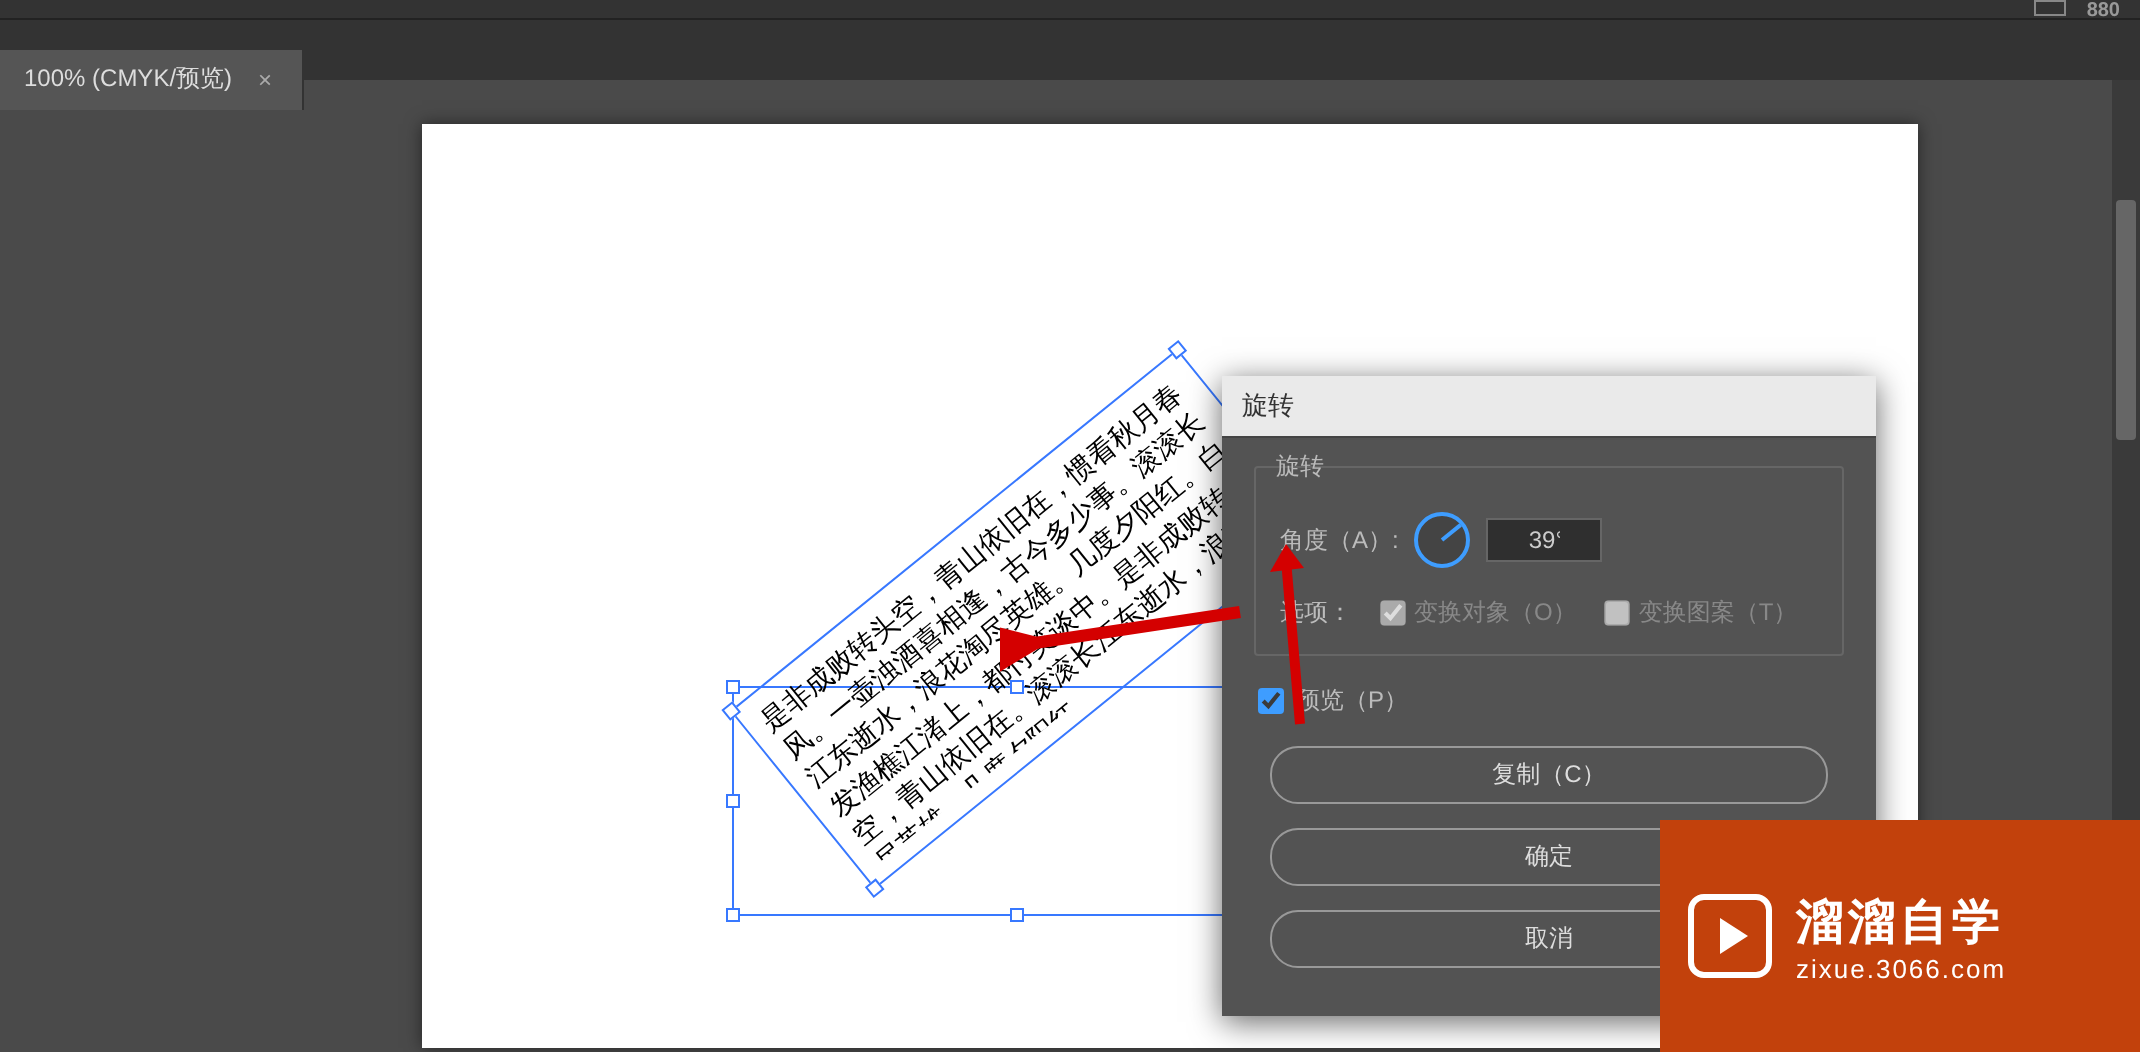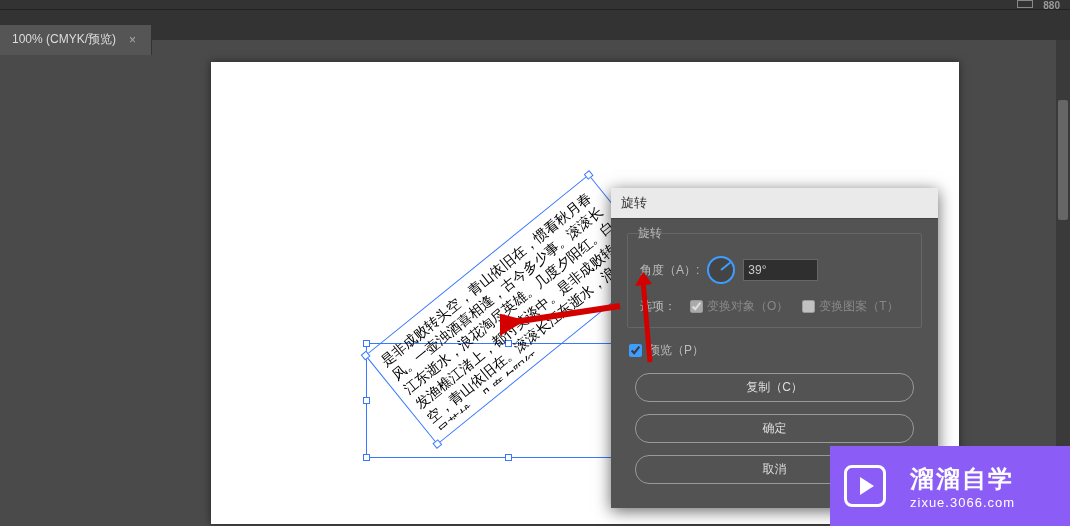--- a/index.html
+++ b/index.html
@@ -160,22 +160,22 @@
       background: #3e9dff;
       top: 50%;
       left: 50%;
       transform-origin: left center;
       transform: translateY(-50%) rotate(-39deg);
     }
     .angle-input {
       background: #2f2f2f;
       border: 1px solid #666;
       color: #ccc;
-      width: 75px;
-      padding: 3px 4px;
+      width: 58px;
+      padding: 3px 20px;
       font-size: 12px;
     }
     .options-row {
       display: flex;
       align-items: center;
       gap: 14px;
     }
     .opt-label {
       color: #bbb;
     }
@@ -211,26 +211,26 @@
       padding: 5px 0;
       font-size: 12px;
       text-align: center;
       cursor: pointer;
     }
     .watermark {
       position: absolute;
       right: 0;
       bottom: 0;
       width: 240px;
-      height: 80px;
-      background: #8b5cf6;
+      height: 116px;
+      background: #c2410c;
       color: #fff;
       display: flex;
       align-items: center;
-      gap: 24px;
+      gap: 12px;
       padding-left: 14px;
       z-index: 30;
     }
     .wm-icon {
       width: 42px;
       height: 42px;
       border: 3px solid #fff;
       border-radius: 8px;
       display: flex;
       align-items: center;

